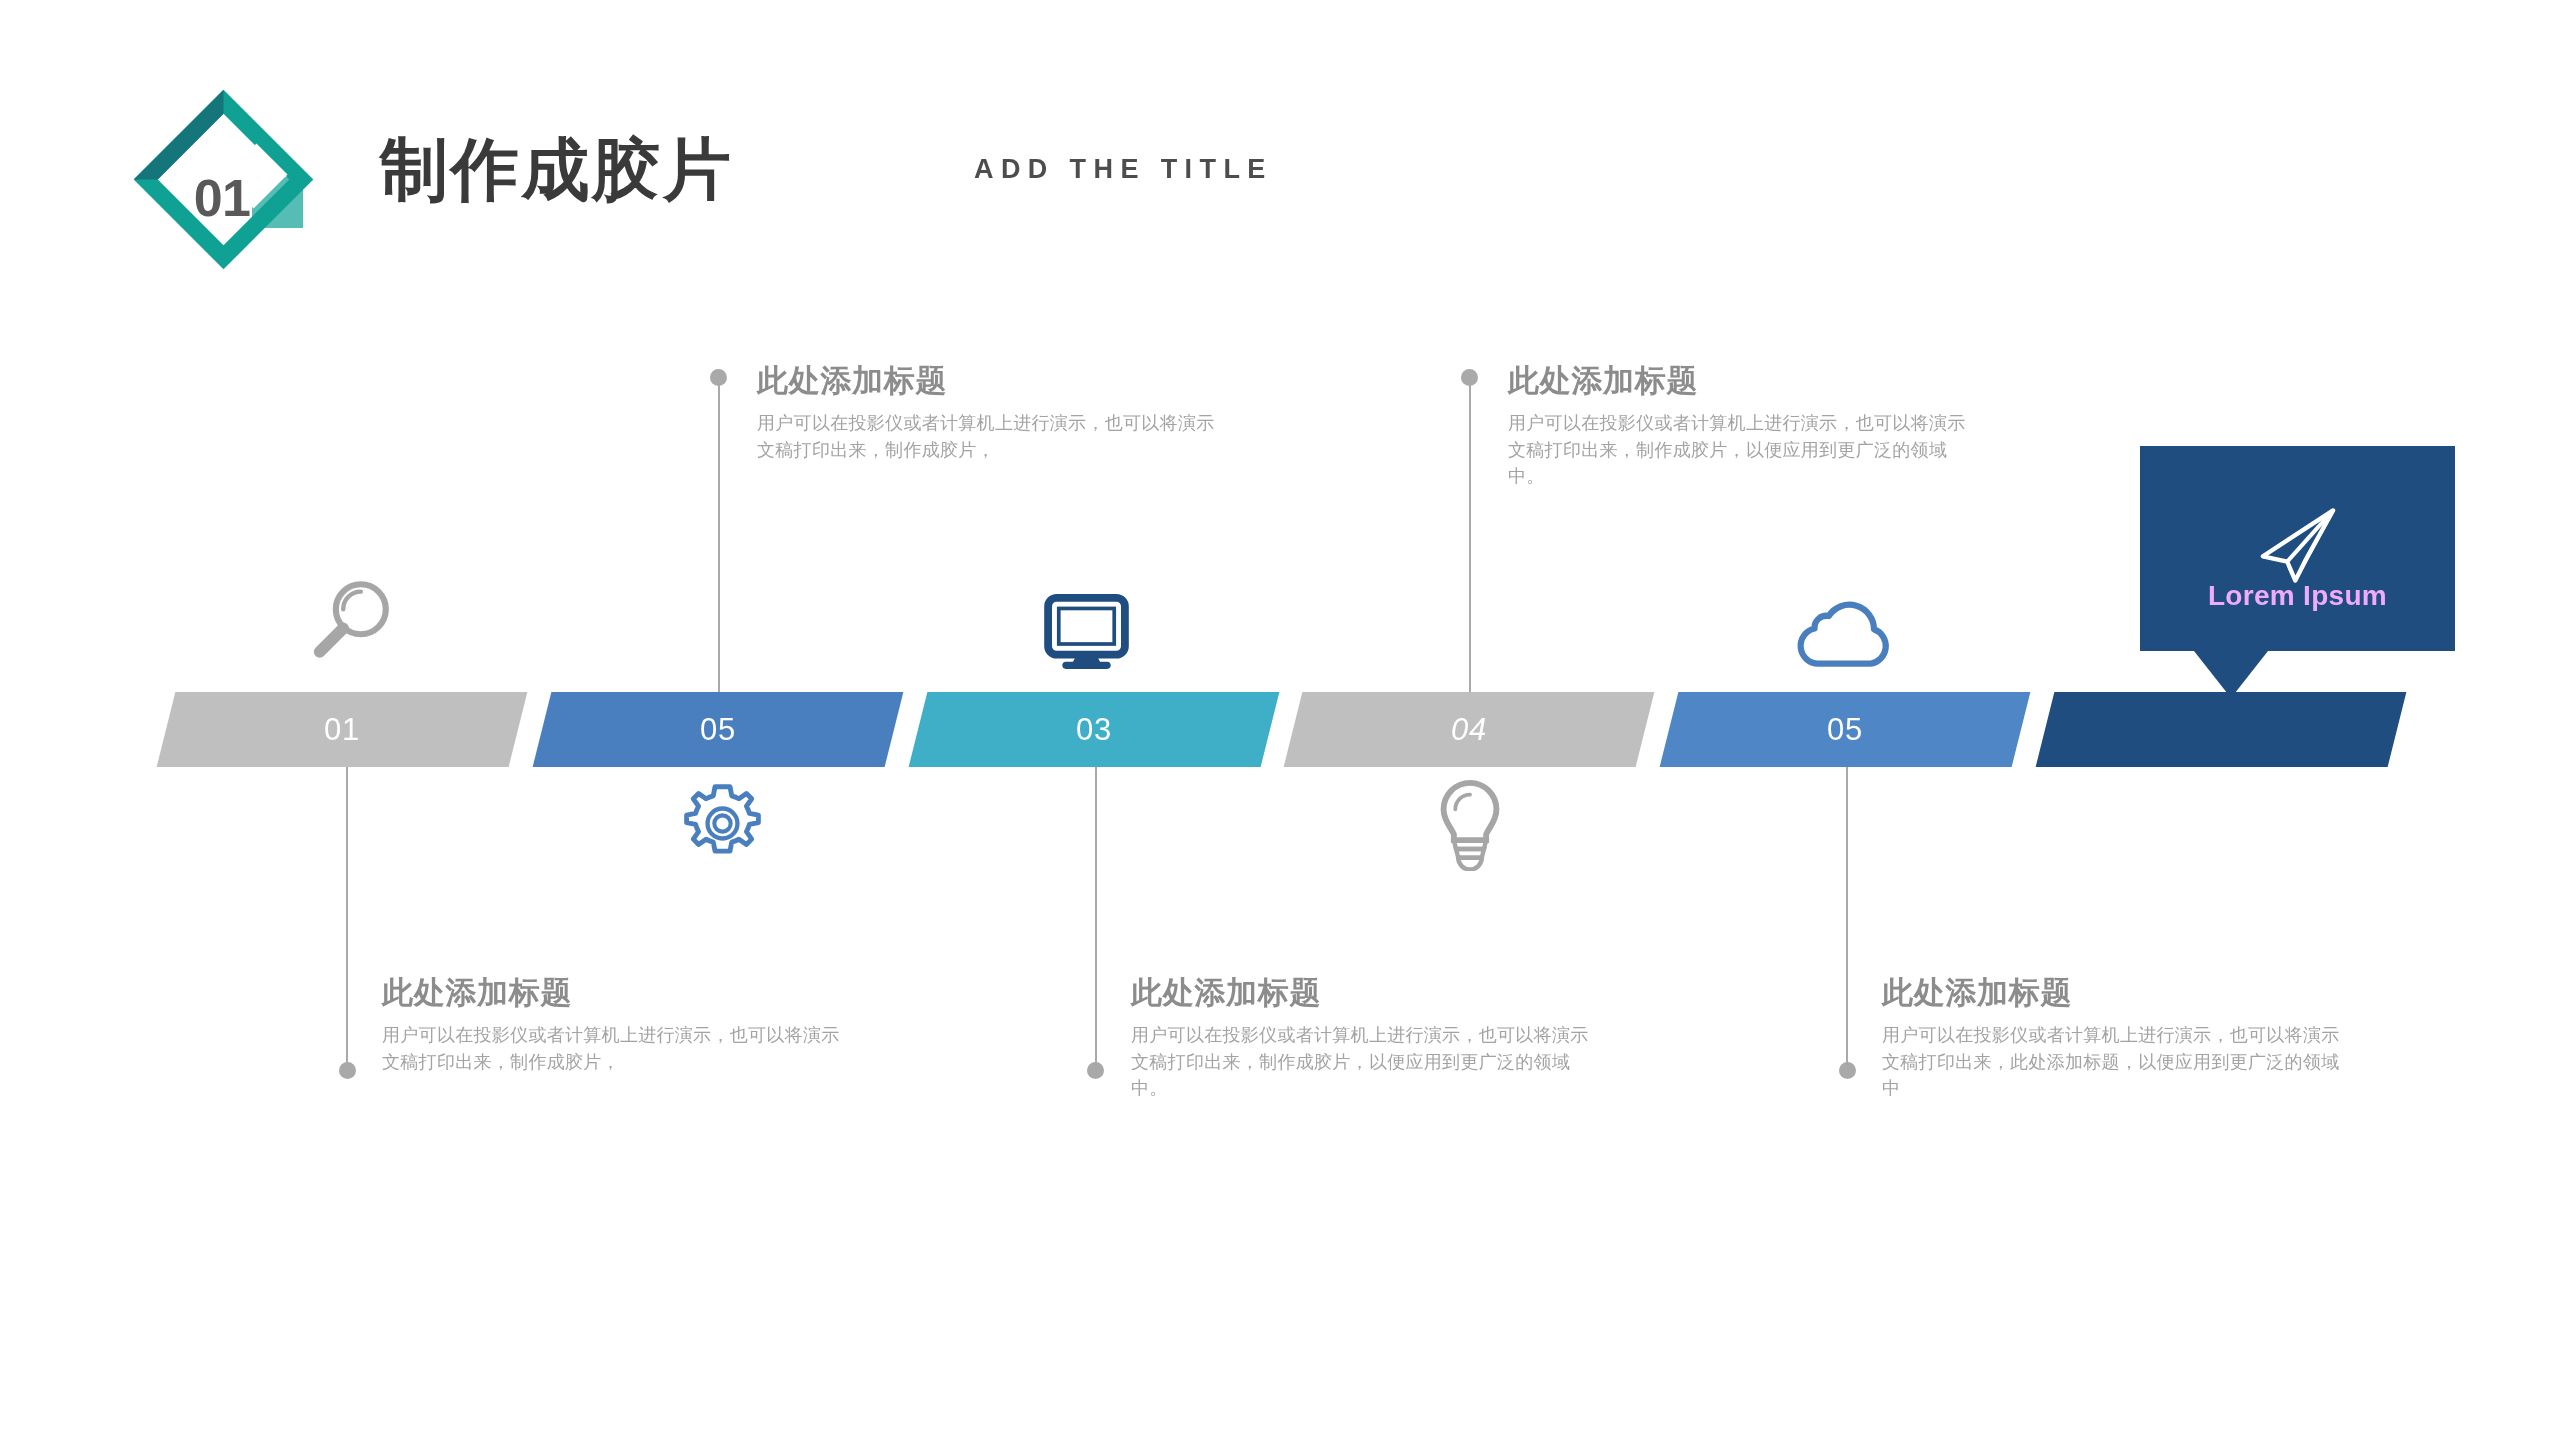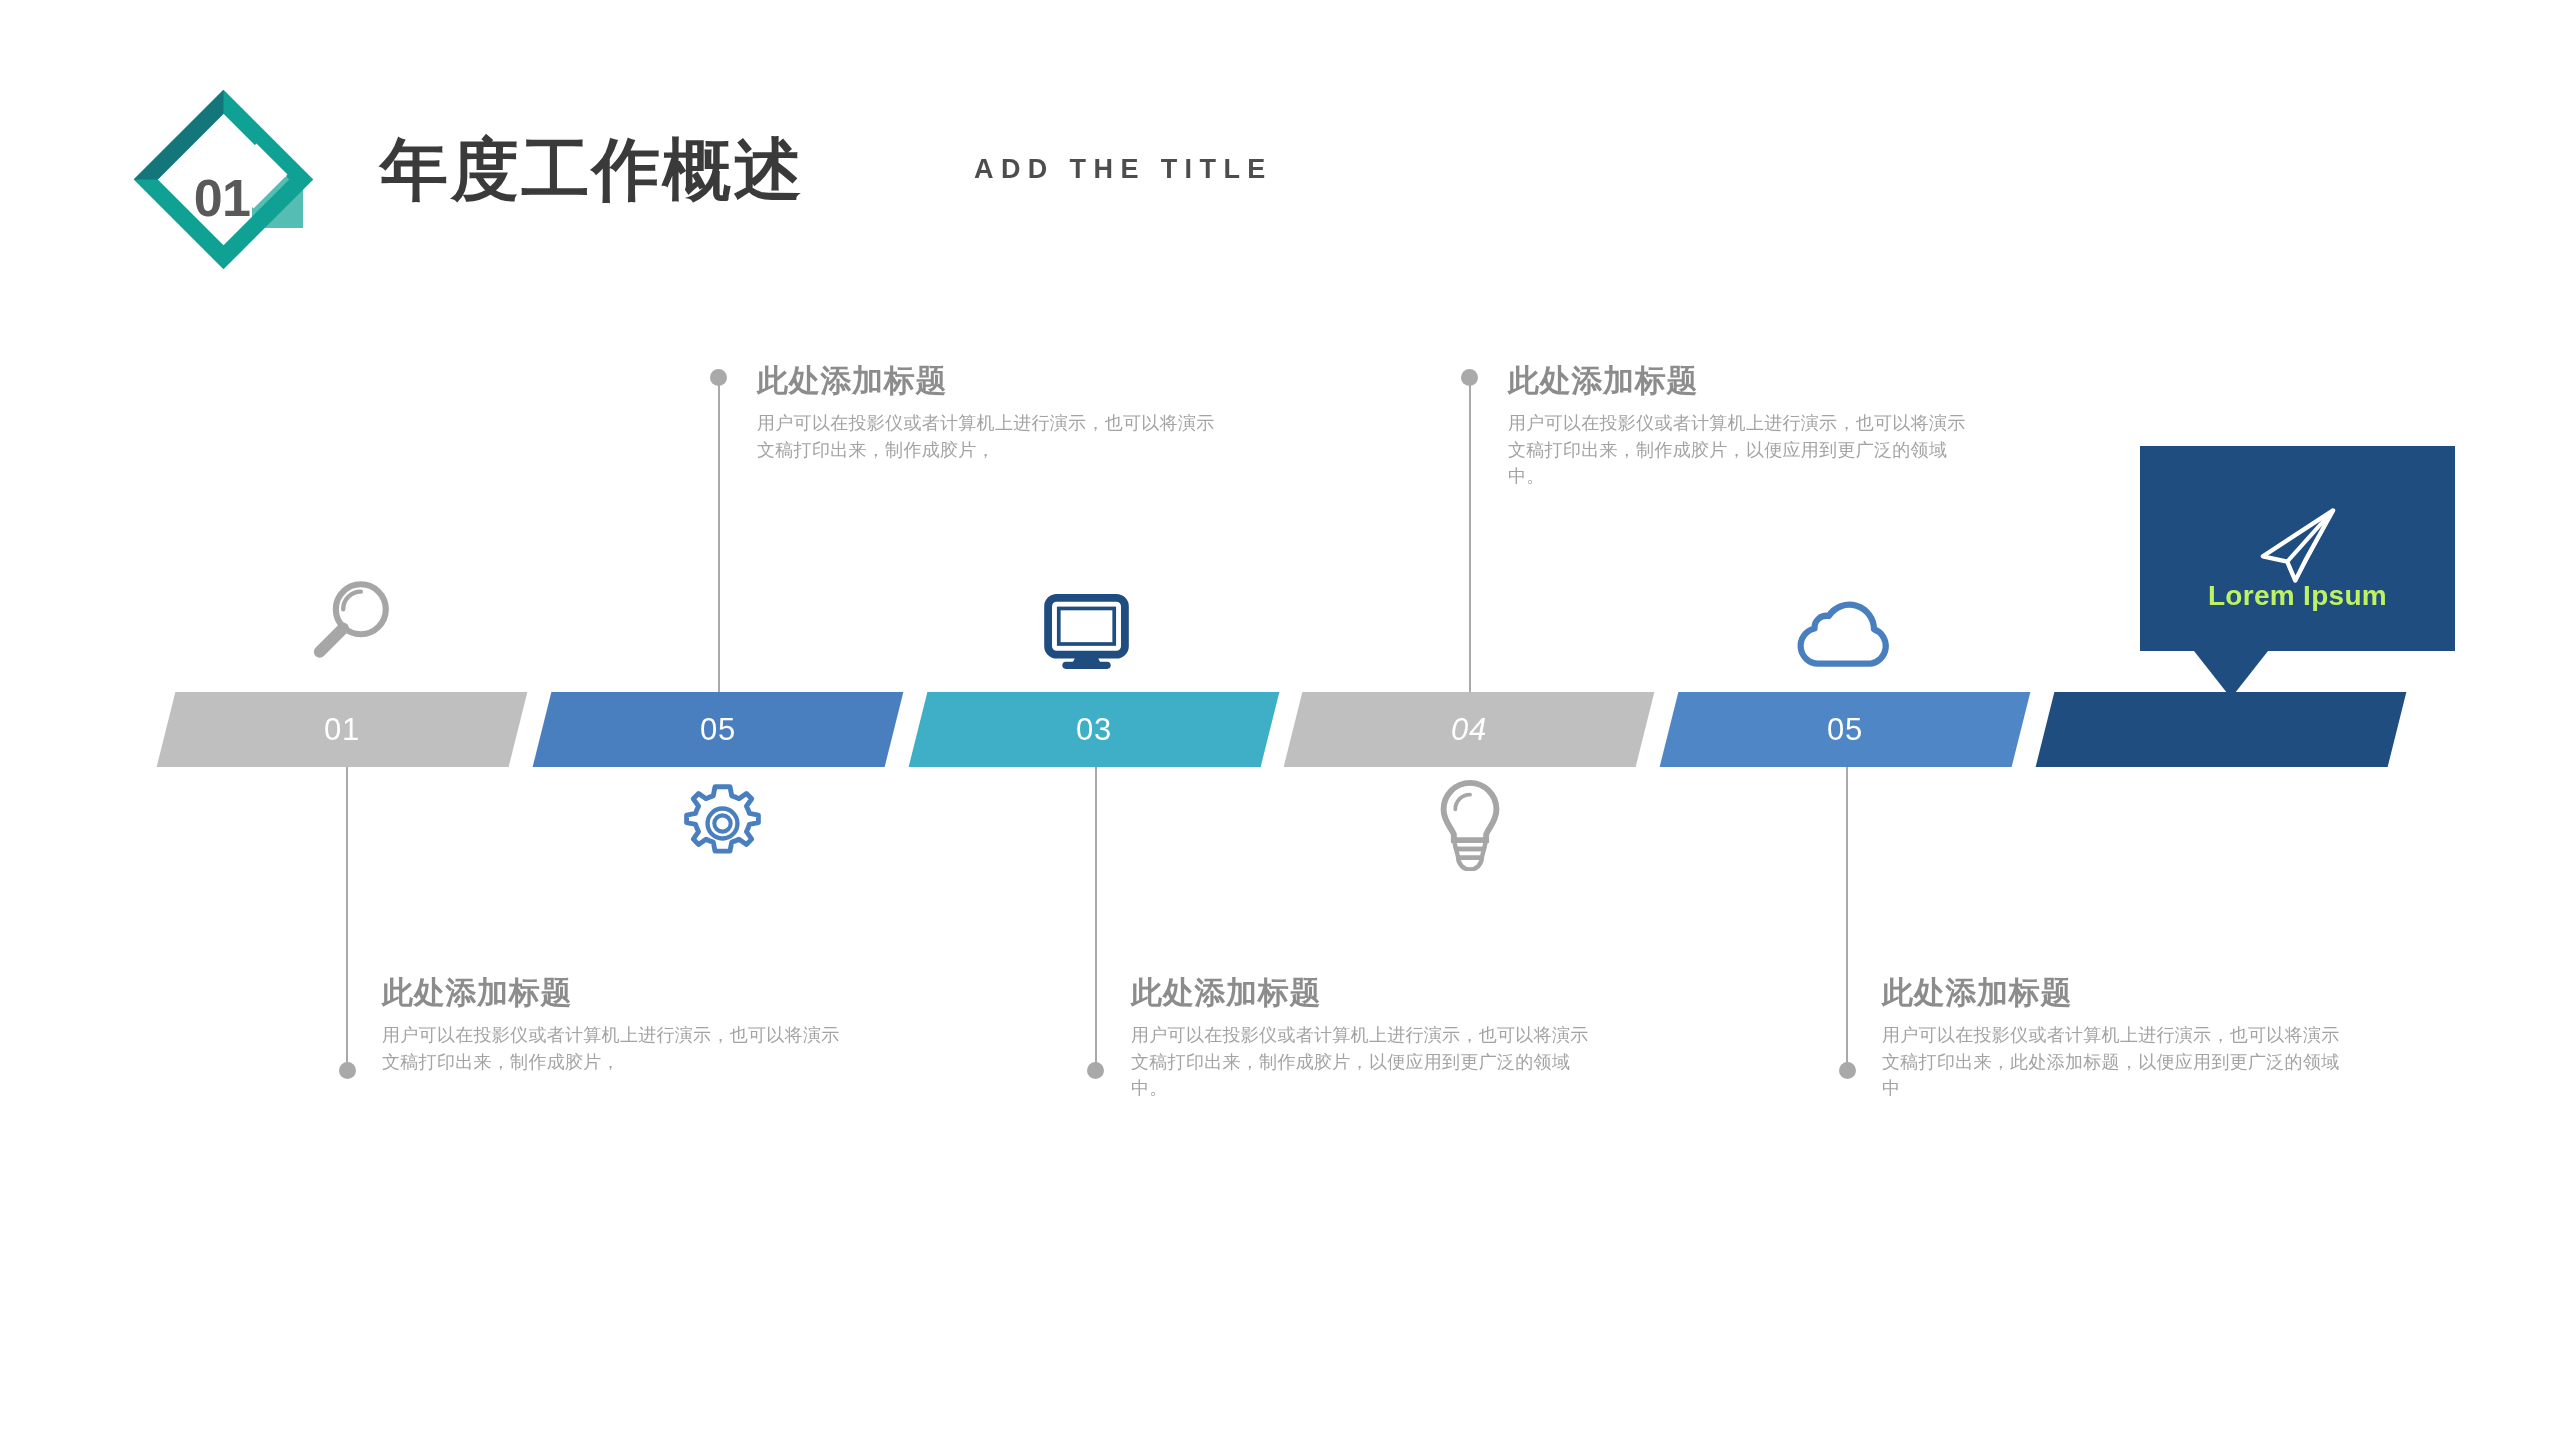--- a/index.html
+++ b/index.html
@@ -199,42 +199,42 @@
     left: 50%;
     top: 59px;
     transform: translateX(-50%);
   }
   .callout-label {
     position: absolute;
     left: 0;
     right: 0;
     top: 134px;
     text-align: center;
-    color: #bef264;
+    color: #f0abfc;
     font-size: 28px;
     font-weight: 700;
     letter-spacing: 0.3px;
   }
 </style>
 </head>
 <body>
 
 <div class="slide">
 
   <div class="header">
 
     <div class="logo-wrap">
       <div class="logo-square"></div>
       <div class="logo-diamond"></div>
       <div class="logo-diamond-shade"></div>
       <div class="logo-square-white"></div>
       <div class="logo-num">01</div>
     </div>
 
-    <div class="title-cn">年度工作概述</div>
+    <div class="title-cn">制作成胶片</div>
     <div class="title-en">ADD THE TITLE</div>
   </div>
 
   <div>
     <div class="conn-dot" style="left:710px; top:369px;"></div>
     <div class="conn" style="left:718px; top:378px; height:319px;"></div>
   </div>
   <div>
     <div class="conn-dot" style="left:1461px; top:369px;"></div>
     <div class="conn" style="left:1469px; top:378px; height:319px;"></div>

